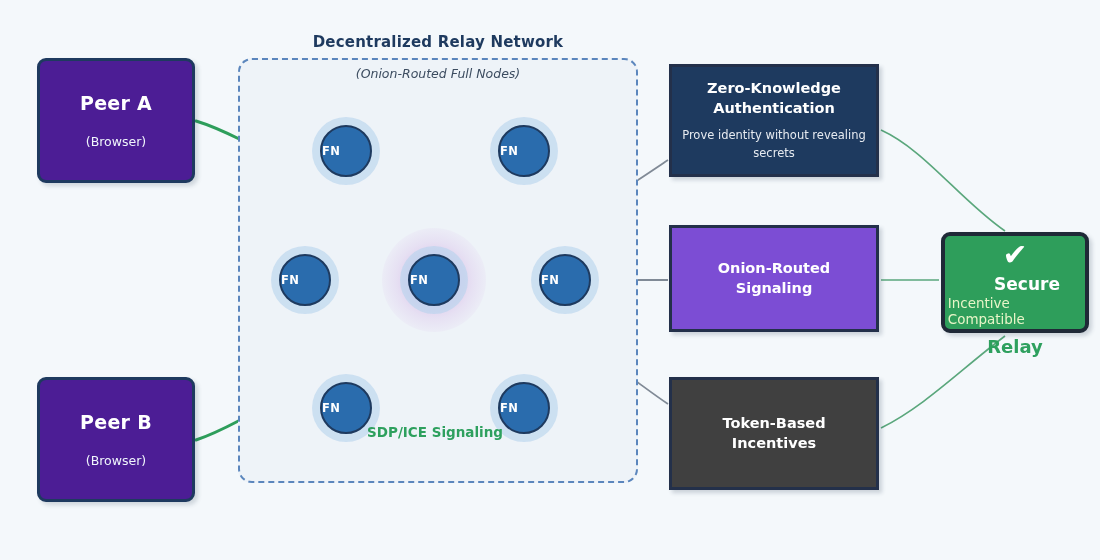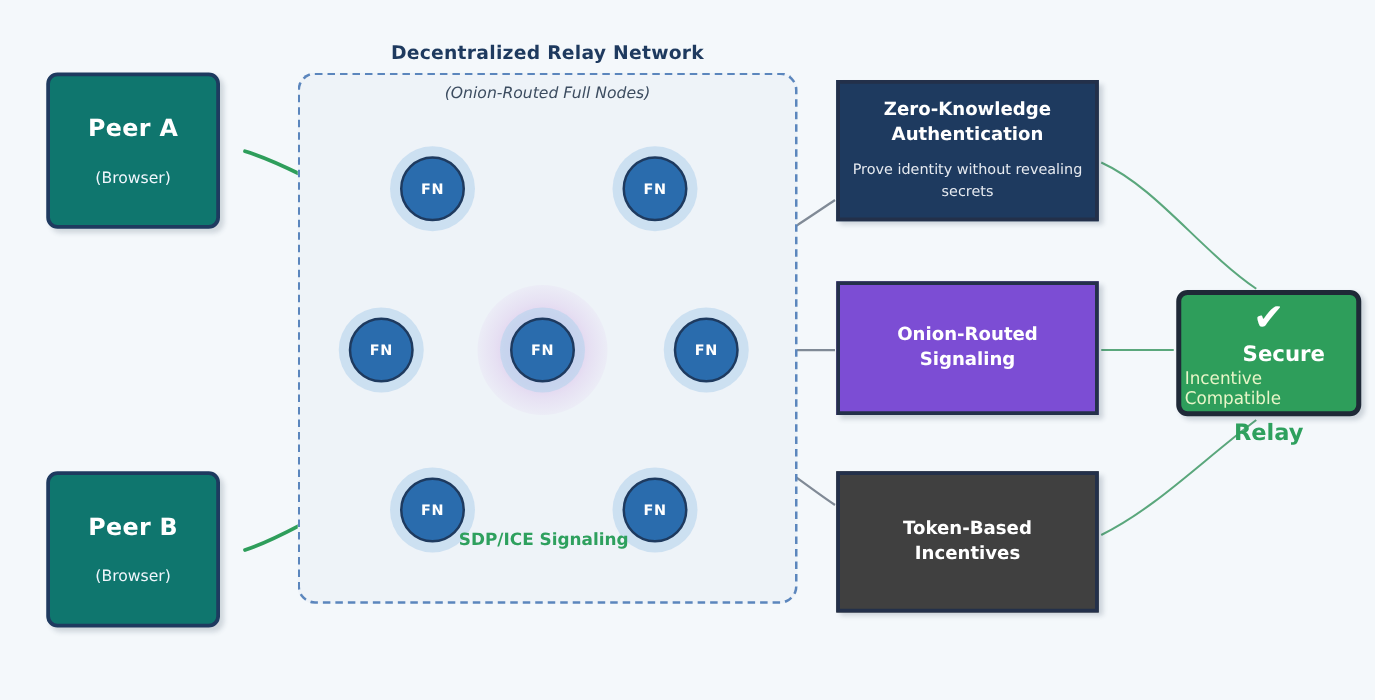--- a/index.html
+++ b/index.html
@@ -24,23 +24,23 @@
     left: 0;
     top: 0;
     width: 1100px;
     height: 560px;
     pointer-events: none;
   }
 
   
   .peer-box {
     position: absolute;
-    width: 139px;
+    width: 158px;
     height: 125px;
-    background: #0f766e;
+    background: #4c1d95;
     border: 3px solid #1e3a5f;
     border-radius: 9px;
     box-shadow: 3px 3px 4px rgba(40,60,85,0.18);
     display: flex;
     flex-direction: column;
     align-items: center;
     justify-content: center;
     box-sizing: border-box;
   }
   .peer-title {
@@ -107,21 +107,21 @@
     width: 52px;
     height: 52px;
     margin-left: -26px;
     margin-top: -26px;
     border-radius: 50%;
     background: #2a6cad;
     border: 2px solid #1e3a5f;
     box-shadow: 0 0 0 8px rgba(183,212,238,0.62);
     display: flex;
     align-items: center;
-    justify-content: center;
+    justify-content: flex-start;
     box-sizing: border-box;
   }
   .fn-node span {
     color: #ffffff;
     font-size: 11.5px;
     font-weight: bold;
     letter-spacing: 0.4px;
   }
   .glow {
     position: absolute;

